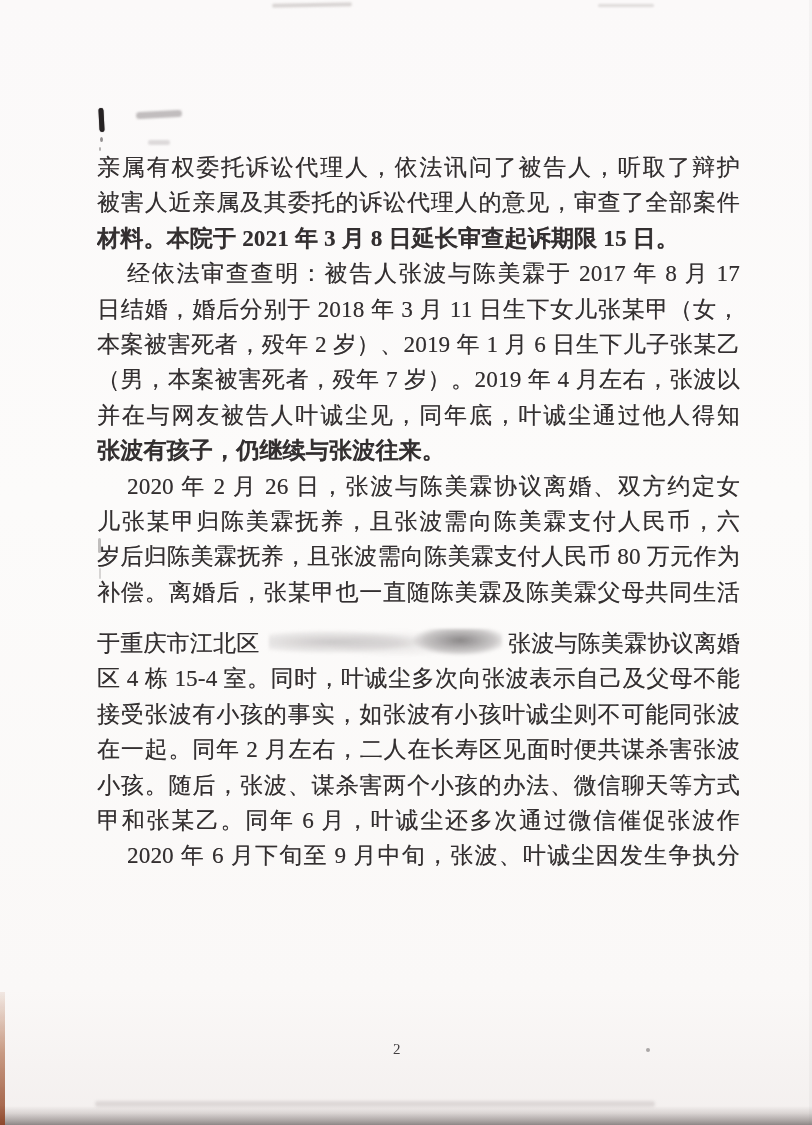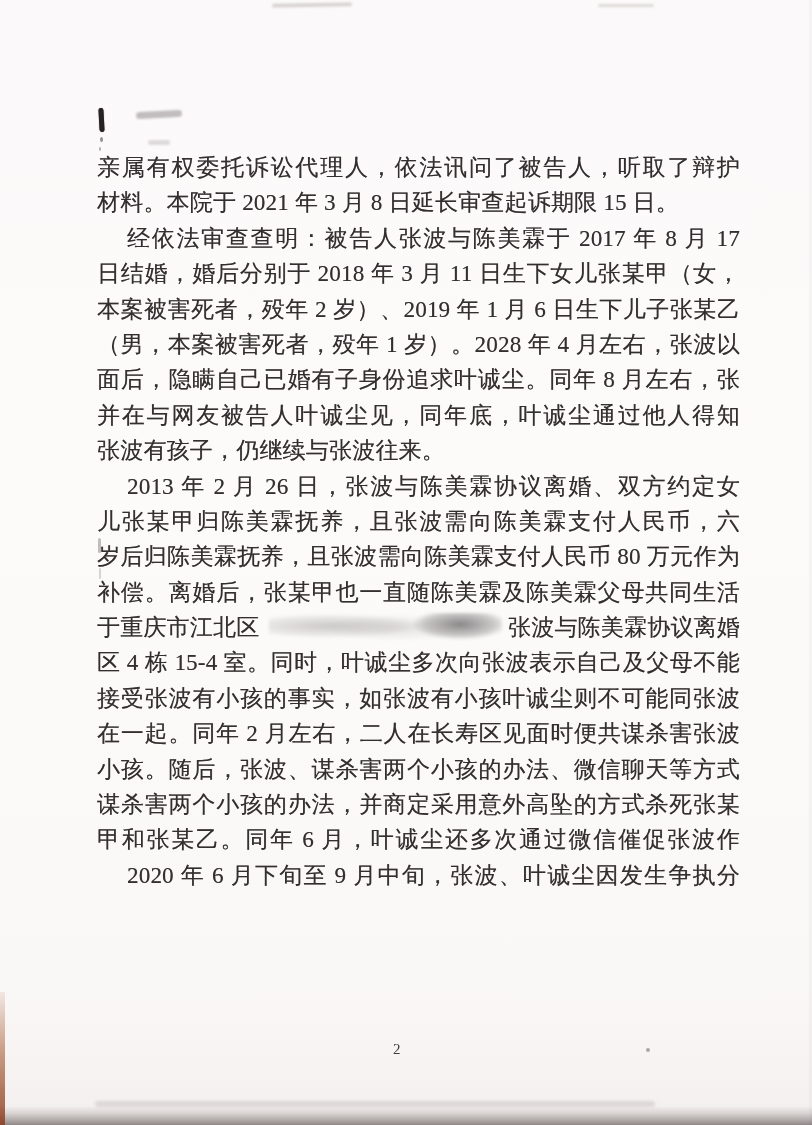--- a/index.html
+++ b/index.html
@@ -15,23 +15,23 @@
   
   .textblock{
     position:absolute;left:97px;top:150px;width:643px;
     font-size:23px;line-height:35.4px;color:#332f30;
     letter-spacing:0.2px;
     text-shadow:0.25px 0 0 rgba(51,47,48,0.55);
     filter:blur(0.32px);
   }
   .line{height:35.4px;overflow:hidden;text-align:justify;}
   .j{text-align-last:justify;}
-  .short{text-align-last:left;}
+  .short{text-align-last:left;font-weight:bold;}
   .indent{text-indent:30px;}
-  .redline{display:flex;align-items:center;}
+  .redline{display:flex;align-items:center;margin-top:16px;}
   .redline span{white-space:nowrap;}
   .smudge{
     flex:1;height:27px;margin:0 6px 2px 10px;position:relative;
     background:
       radial-gradient(ellipse 52% 58% at 26% 48%, rgba(125,120,122,0.38), rgba(150,145,147,0.18) 55%, rgba(160,155,157,0.0) 78%),
       radial-gradient(ellipse 40% 70% at 55% 55%, rgba(150,144,146,0.22), rgba(160,155,157,0.0) 75%),
       radial-gradient(ellipse 26% 72% at 82% 42%, rgba(62,58,60,0.60), rgba(95,90,92,0.30) 58%, rgba(120,115,117,0.0) 80%);
     filter:blur(1.6px);
   }
   
@@ -79,42 +79,41 @@
   <div class="art ink-dot1"></div>
   <div class="art ink-dot2"></div>
   <div class="art dash1"></div>
   <div class="art dash2"></div>
   <div class="art fold1"></div>
   <div class="art fold2"></div>
   <div class="art speck"></div>
 
   <div class="textblock">
     <div class="line j">亲属有权委托诉讼代理人，依法讯问了被告人，听取了辩护人、</div>
+    <div class="line j">被害人近亲属及其委托的诉讼代理人的意见，审查了全部案件</div>
     <div class="line short">材料。本院于 2021 年 3 月 8 日延长审查起诉期限 15 日。</div>
     <div class="line j indent">经依法审查查明：被告人张波与陈美霖于 2017 年 8 月 17</div>
     <div class="line j">日结婚，婚后分别于 2018 年 3 月 11 日生下女儿张某甲（女，</div>
     <div class="line j">本案被害死者，殁年 2 岁）、2019 年 1 月 6 日生下儿子张某乙</div>
-    <div class="line j">（男，本案被害死者，殁年 1 岁）。2028 年 4 月左右，张波以</div>
-    <div class="line j">面后，隐瞒自己已婚有子身份追求叶诚尘。同年 8 月左右，张</div>
+    <div class="line j">（男，本案被害死者，殁年 7 岁）。2019 年 4 月左右，张波以</div>
     <div class="line j">并在与网友被告人叶诚尘见，同年底，叶诚尘通过他人得知</div>
     <div class="line short">张波有孩子，仍继续与张波往来。</div>
-    <div class="line j indent">2013 年 2 月 26 日，张波与陈美霖协议离婚、双方约定女</div>
+    <div class="line j indent">2020 年 2 月 26 日，张波与陈美霖协议离婚、双方约定女</div>
     <div class="line j">儿张某甲归陈美霖抚养，且张波需向陈美霖支付人民币，六</div>
     <div class="line j">岁后归陈美霖抚养，且张波需向陈美霖支付人民币 80 万元作为</div>
     <div class="line j">补偿。离婚后，张某甲也一直随陈美霖及陈美霖父母共同生活</div>
     <div class="line redline">
       <span>于重庆市江北区</span>
       <span class="smudge"></span>
       <span>张波与陈美霖协议离婚</span>
     </div>
     <div class="line j">区 4 栋 15-4 室。同时，叶诚尘多次向张波表示自己及父母不能</div>
     <div class="line j">接受张波有小孩的事实，如张波有小孩叶诚尘则不可能同张波</div>
     <div class="line j">在一起。同年 2 月左右，二人在长寿区见面时便共谋杀害张波</div>
     <div class="line j">小孩。随后，张波、谋杀害两个小孩的办法、微信聊天等方式共</div>
-    <div class="line j">谋杀害两个小孩的办法，并商定采用意外高坠的方式杀死张某</div>
     <div class="line j">甲和张某乙。同年 6 月，叶诚尘还多次通过微信催促张波作案。</div>
     <div class="line j indent">2020 年 6 月下旬至 9 月中旬，张波、叶诚尘因发生争执分</div>
   </div>
 
   <div class="pagenum">2</div>
 
   <div class="art bottom-streak"></div>
   <div class="art bottom-shadow"></div>
   <div class="art left-strip"></div>
   <div class="art right-edge"></div>

